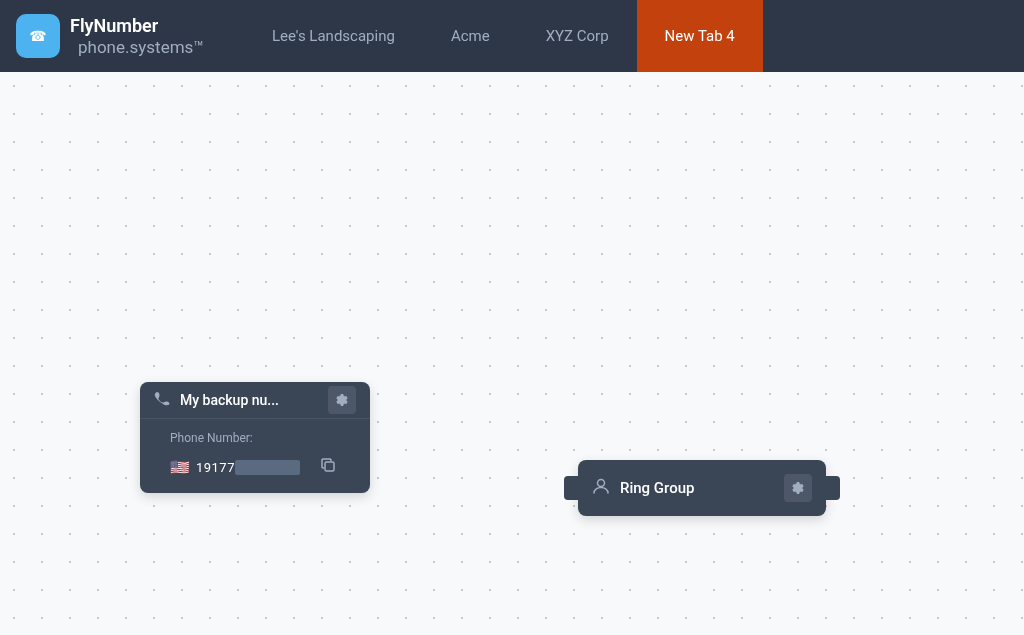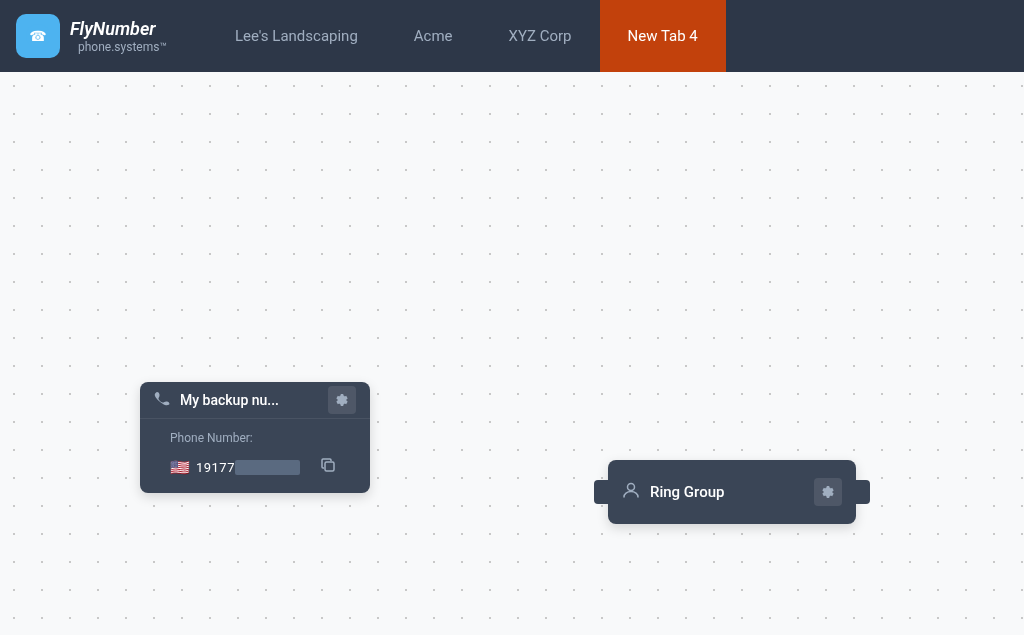--- a/index.html
+++ b/index.html
@@ -43,26 +43,25 @@
     .logo-text {
       display: flex;
       flex-direction: column;
     }
 
     .logo-name {
       color: white;
       font-size: 18px;
       font-weight: 600;
       line-height: 1.2;
-      font-style: italic;
     }
 
     .logo-sub {
       color: #a0aec0;
-      font-size: 12px;
+      font-size: 17px;
       padding-left: 8px;
     }
 
     .nav-tabs {
       display: flex;
       height: 100%;
       flex: 1;
     }
 
     .nav-tab {
@@ -181,26 +180,26 @@
       border: none;
       cursor: pointer;
       color: #a0aec0;
       font-size: 16px;
       padding: 4px;
     }
 
     
     .ring-group-node {
       position: absolute;
-      left: 608px;
+      left: 578px;
       top: 388px;
       background: #3a4556;
       border-radius: 8px;
       width: 248px;
-      height: 64px;
+      height: 56px;
       display: flex;
       align-items: center;
       justify-content: space-between;
       padding: 0 14px;
       box-shadow: 0 4px 12px rgba(0,0,0,0.15);
     }
 
     .ring-group-left {
       display: flex;
       align-items: center;

